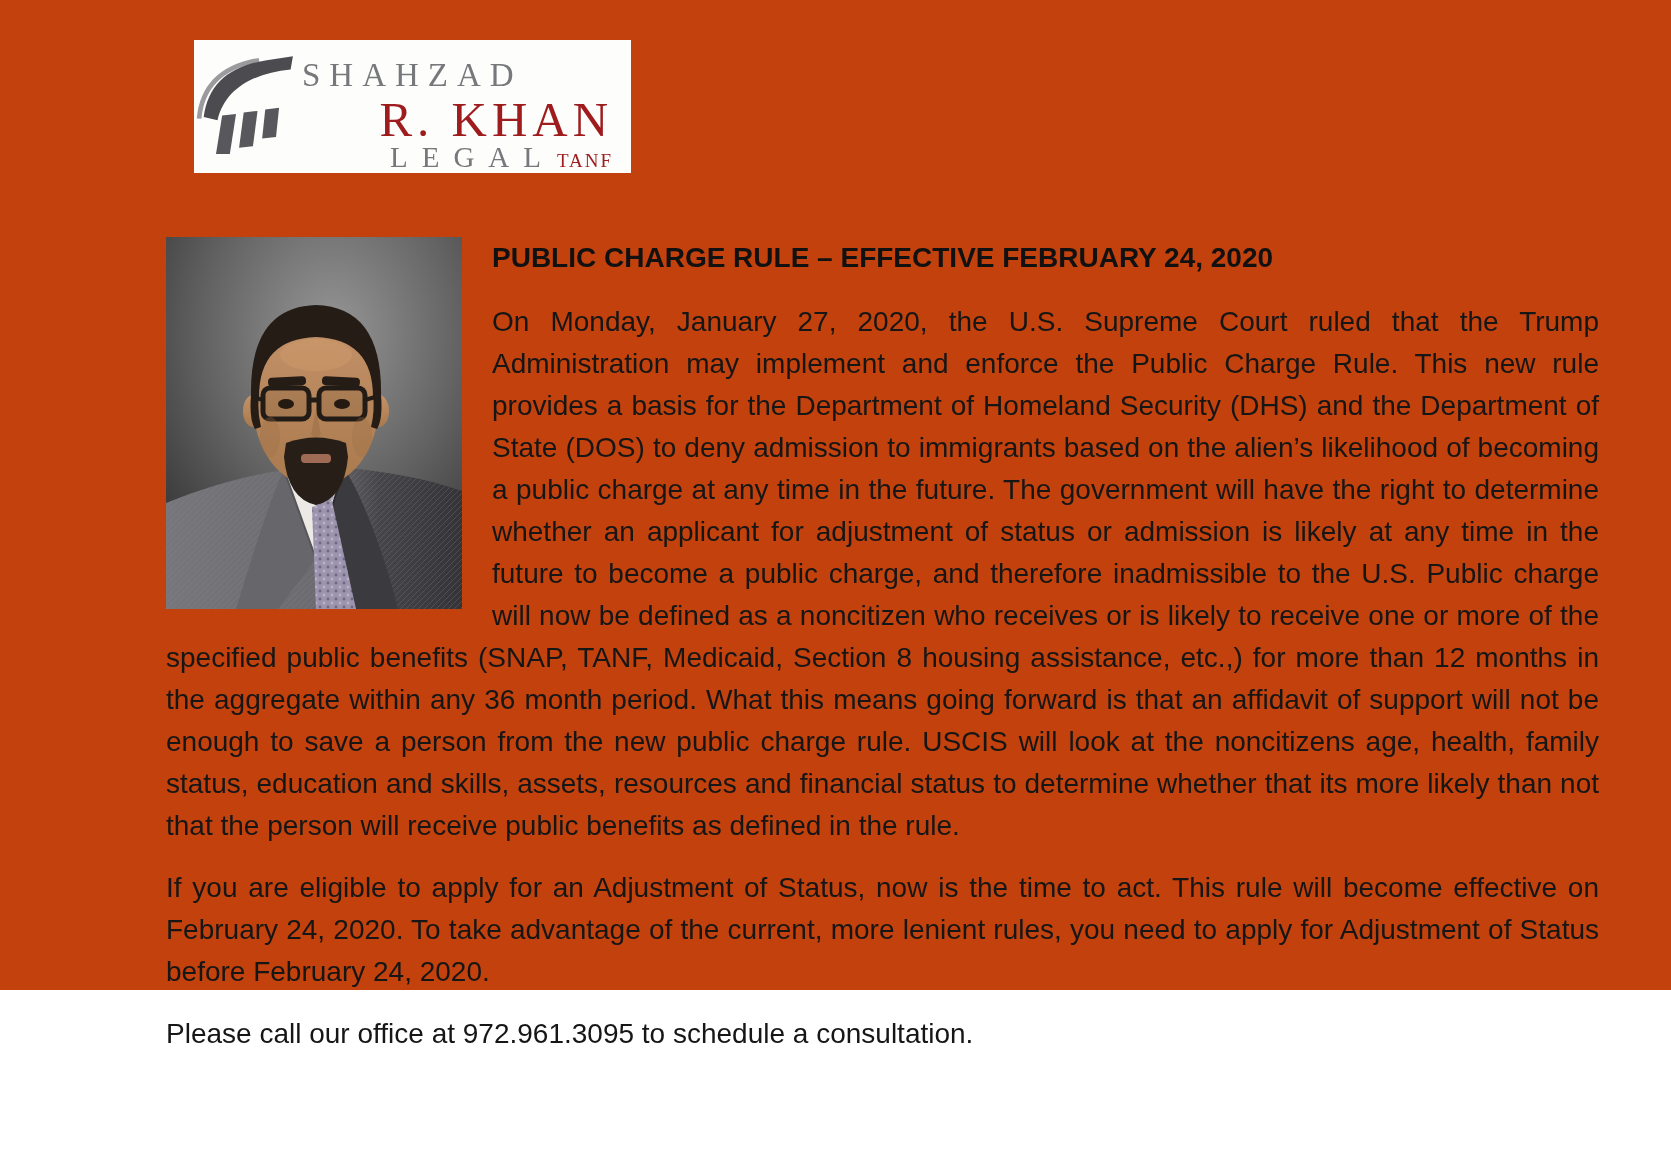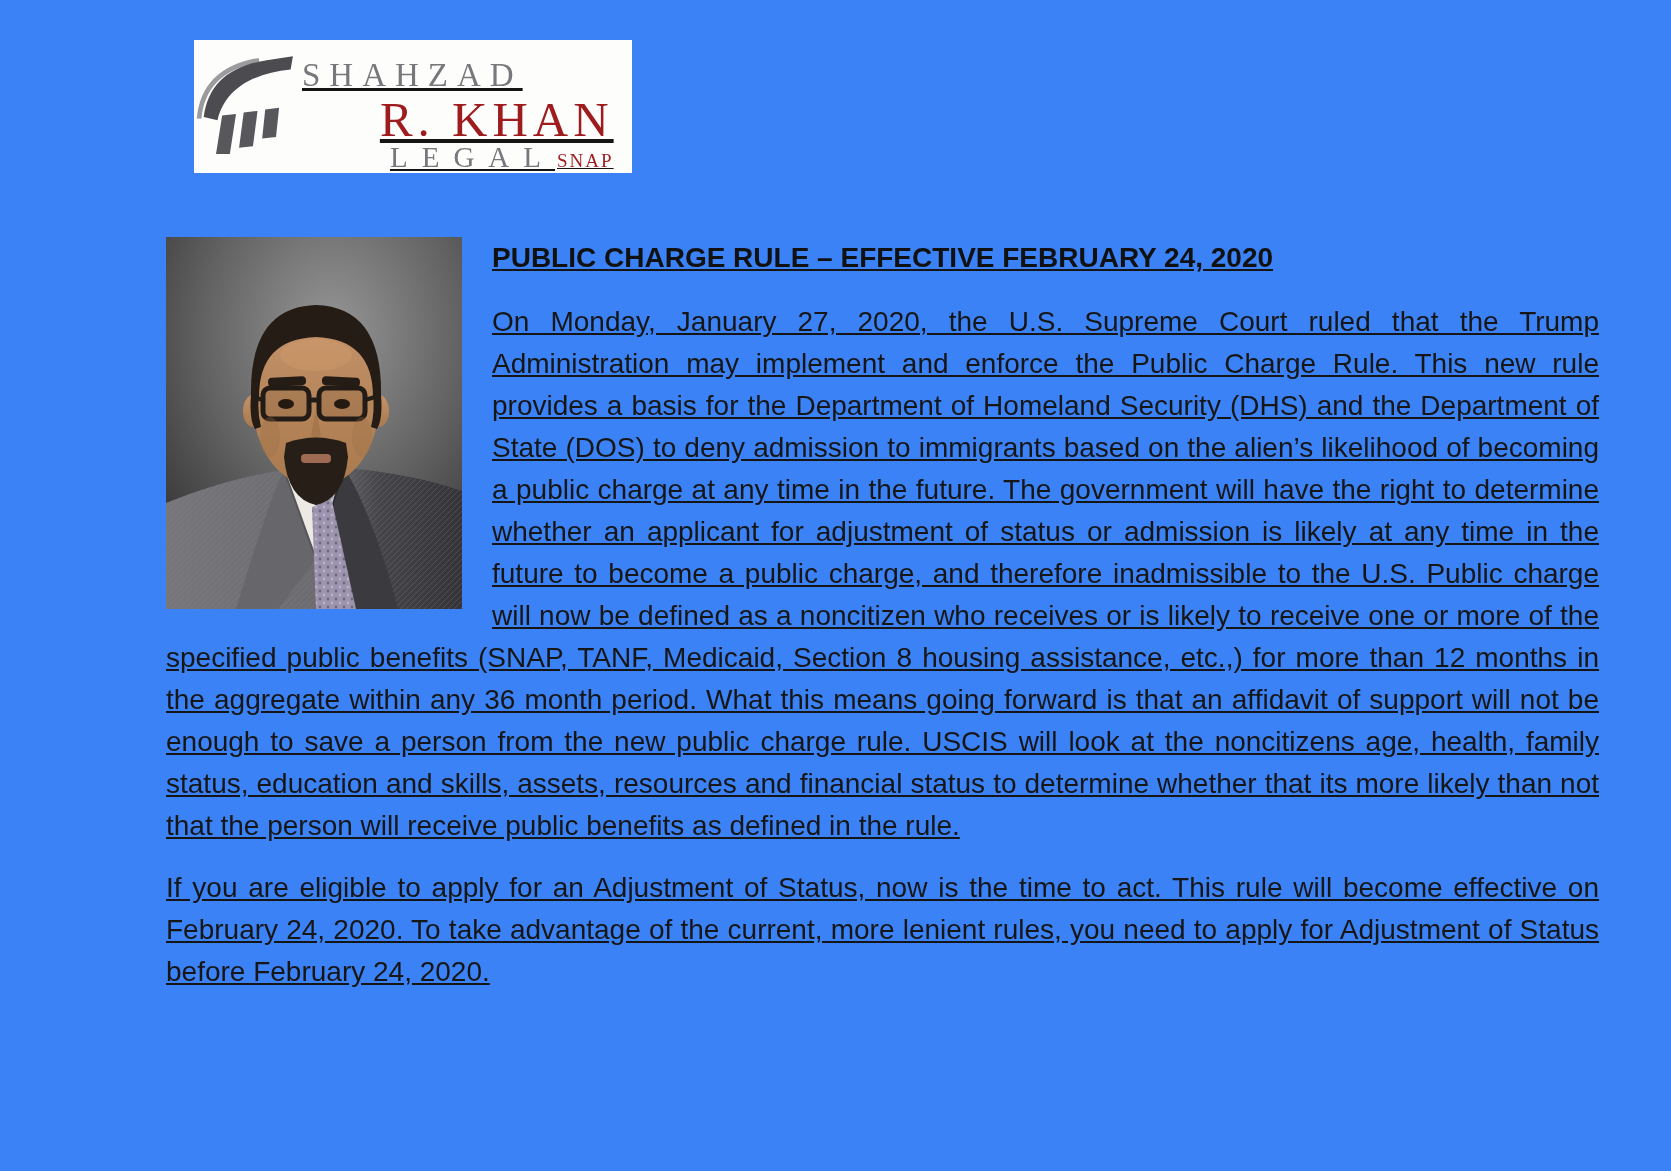--- a/index.html
+++ b/index.html
@@ -4,24 +4,23 @@
 <style>
   * { box-sizing: border-box; }
   html, body { margin: 0; padding: 0; background: #ffffff; }
   body {
     width: 1671px; height: 1171px;
     font-family: "Liberation Sans", sans-serif;
     color: #151515;
     overflow: hidden;
   }
   .page {
-    width: 1671px; height: 1171px;
+    width: 1671px; height: 990px;
     padding: 40px 72px 0 166px;
-    background: #3b82f6;
-    text-decoration: underline;
+    background: #c2410c;
   }
 
   
   .logo {
     display: flex;
     align-items: flex-start;
     margin-left: 28px;
     width: fit-content;
     background: #fdfdfc;
     padding: 2px 18px 2px 2px;
@@ -84,21 +83,21 @@
 
       <path d="M34,80 L52,78 L44,130 L26,130 Z" fill="#58585c"></path>
       <path d="M62,76 L80,74 L74,120 L56,122 Z" fill="#58585c"></path>
       <path d="M90,72 L108,70 L104,108 L86,110 Z" fill="#58585c"></path>
     </svg>
     <div class="logo-text">
       <div class="logo-l1">SHAHZAD</div>
       <div class="logo-l2">R. KHAN</div>
       <div class="logo-l3">
         <span>LEGAL</span>
-          <span class="logo-pllc">SNAP</span>
+          <span class="logo-pllc">TANF</span>
       </div>
     </div>
   </header>
 
   <main class="content">
 
     <div class="portrait">
       <svg viewBox="0 0 296 372" preserveAspectRatio="none" xmlns="http://www.w3.org/2000/svg">
         <defs>
           <radialGradient id="pbg" cx="0.56" cy="0.26" r="0.95">
@@ -178,15 +177,16 @@
         <ellipse cx="196" cy="200" rx="10" ry="20" fill="#9a6e44" opacity="0.3"></ellipse>
       </svg>
     </div>
 
     <h1 class="article-heading">PUBLIC CHARGE RULE – EFFECTIVE FEBRUARY 24, 2020</h1>
 
     <p>On Monday, January 27, 2020, the U.S. Supreme Court ruled that the Trump Administration may implement and enforce the Public Charge Rule.  This new rule provides a basis for the Department of Homeland Security (DHS) and the Department of State (DOS) to deny admission to immigrants based on the alien’s likelihood of becoming a public charge at any time in the future.  The government will have the right to determine whether an applicant for adjustment of status or admission is likely at any time in the future to become a public charge, and therefore inadmissible to the U.S. Public charge will now be defined as a noncitizen who receives or is likely to receive one or more of the specified public benefits (SNAP, TANF, Medicaid, Section 8 housing assistance, etc.,) for more than 12 months in the aggregate within any 36 month period. What this means going forward is that an affidavit of support will not be enough to save a person from the new public charge rule.  USCIS will look at the noncitizens age, health, family status, education and skills, assets, resources and financial status to determine whether that its more likely than not that the person will receive public benefits as defined in the rule.</p>
 
     <p>If you are eligible to apply for an Adjustment of Status, now is the time to act. This rule will become effective on February 24, 2020.  To take advantage of the current, more lenient rules, you need to apply for Adjustment of Status before February 24, 2020.</p>
 
+    <p>Please call our office at 972.961.3095 to schedule a consultation.</p>
 
   </main>
 </div>
 
 </body></html>

